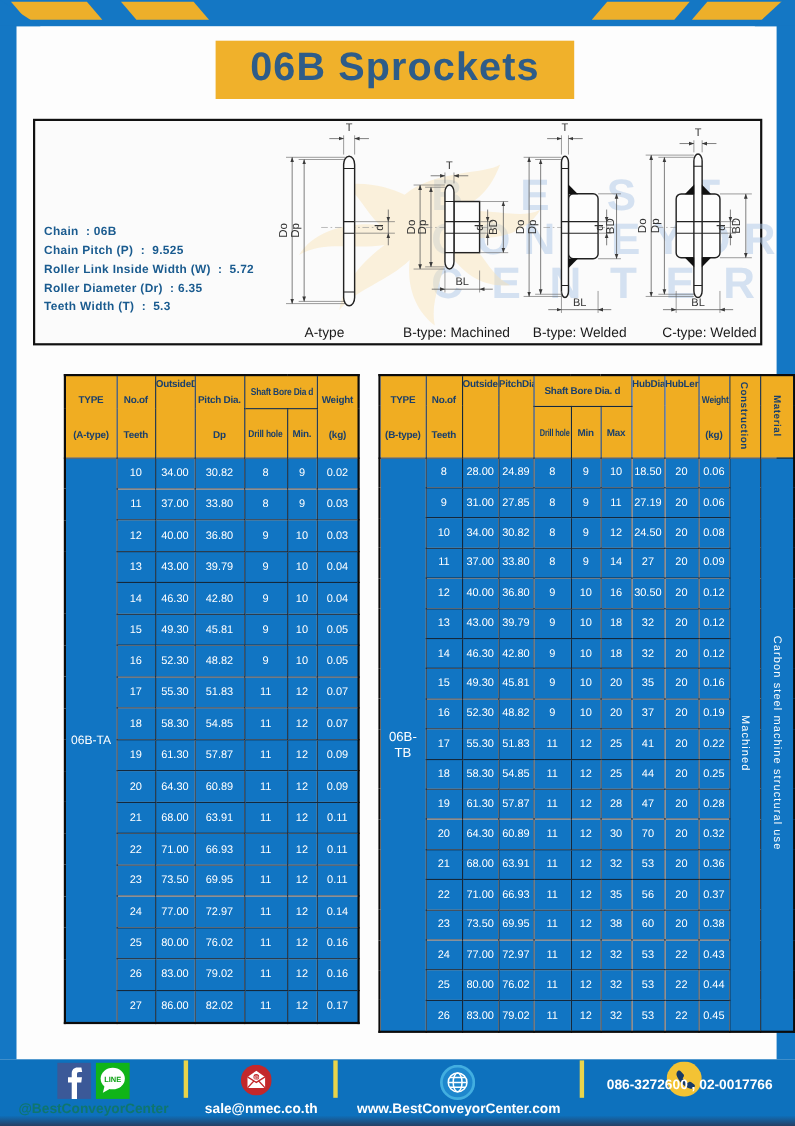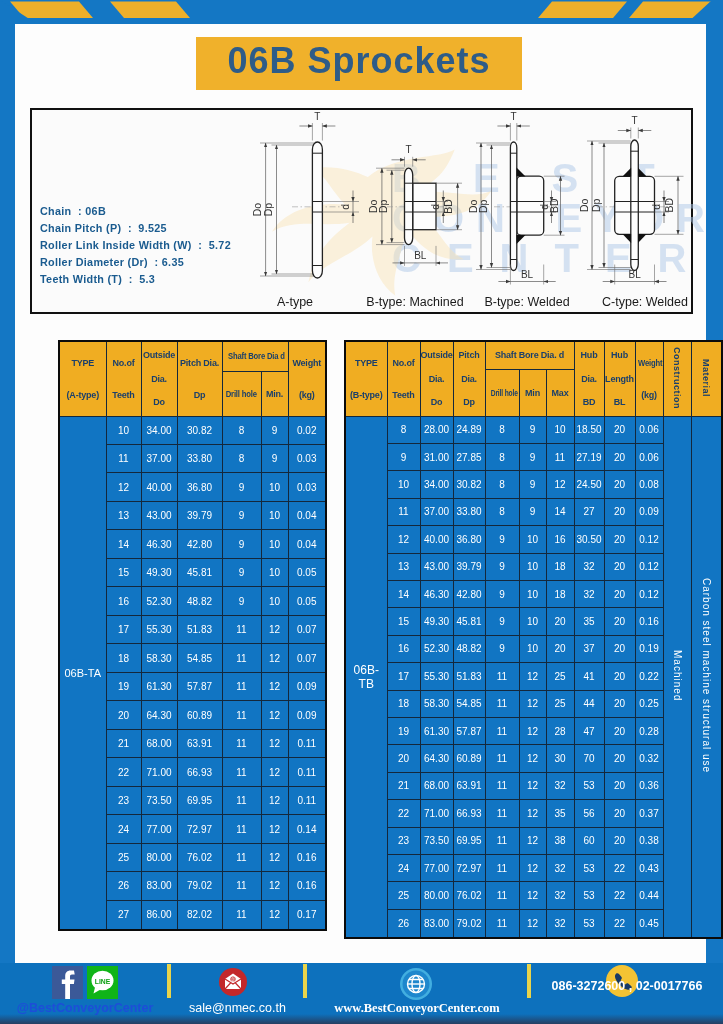--- a/index.html
+++ b/index.html
@@ -6,21 +6,21 @@
   body{width:723px;height:1024px;position:relative;background:#fdfdfd;
        font-family:"Liberation Sans", sans-serif;overflow:hidden;}
   .abs{position:absolute;}
   table{border-collapse:collapse;table-layout:fixed;margin-left:28px;}
   td{padding:0;text-align:center;vertical-align:middle;overflow:hidden;}
   .lt{border:2.5px solid #0b0b0b;}
   .lt td{border:1.6px solid #14283c;}
   .lt .h td{background:#f0ad22;color:#1a3f6b;font-weight:bold;font-size:9px;letter-spacing:-0.2px;white-space:nowrap;}
   .lt .b td{background:#1175c3;color:#ffffff;font-size:10px;}
   .h2{display:flex;flex-direction:column;justify-content:space-around;height:64px;}
-  .h3{display:flex;flex-direction:column;justify-content:space-around;height:70px;}
+  .h3{display:flex;flex-direction:row;justify-content:space-around;height:70px;}
   .vt{writing-mode:vertical-rl;letter-spacing:0.5px;font-size:9px;}
   .sq{display:inline-block;transform:scaleX(0.85);transform-origin:50% 50%;}
   .sq2{display:inline-block;transform:scaleX(0.74);transform-origin:50% 50%;}
   .vtb{writing-mode:vertical-rl;letter-spacing:1px;font-size:10px;color:#fff;}
 </style>
 </head>
 <body>
 
 <svg class="abs" style="left:0;top:0" width="723" height="24" viewBox="0 0 723 24">
   <rect x="0" y="0" width="723" height="24" fill="#1477c4"></rect>
@@ -742,18 +742,18 @@
 
 <svg class="abs" style="left:606px;top:965px" width="32" height="32" viewBox="0 0 32 32">
   <circle cx="16" cy="16" r="16" fill="#f3c334"></circle>
   <path d="M10.2 8.6 c-1.2 1.1-1.6 2.8-0.9 4.6 1 2.6 2.7 5 4.8 7 2 2 4.6 3.6 7 4.4 1.6 0.5 3.2 0 4.2-1.2 0.7-0.9 0.6-1.8-0.2-2.5 l-2.6-2.1 c-0.7-0.6-1.5-0.6-2.2-0.1 l-1.2 0.9 c-1.5-0.7-3.7-2.8-4.5-4.4 l0.9-1.3 c0.5-0.7 0.4-1.5-0.2-2.2 l-2.3-2.7 c-0.7-0.8-1.9-0.9-2.8-0.4 z" fill="#173a66"></path>
 </svg>
 
 <div class="abs" style="left:167px;top:964px;width:4px;height:34px;background:#e9d44b;"></div>
 <div class="abs" style="left:303px;top:964px;width:4px;height:34px;background:#e9d44b;"></div>
 <div class="abs" style="left:527px;top:964px;width:4px;height:34px;background:#e9d44b;"></div>
 
-<div class="abs" style="left:0px;top:1001px;width:170px;text-align:center;color:#1d4ed8;font-weight:bold;font-size:12.5px;">@BestConveyorCenter</div>
-<div class="abs" style="left:170px;top:1001px;width:135px;text-align:center;color:#fff;font-weight:normal;font-size:12.5px;">sale@nmec.co.th</div>
-<div class="abs" style="left:307px;top:1001px;width:220px;text-align:center;color:#fff;font-weight:bold;font-size:12.5px;font-family:Liberation Serif, serif;">www.BestConveyorCenter.com</div>
+<div class="abs" style="left:0px;top:1001px;width:170px;text-align:center;color:#0f766e;font-weight:bold;font-size:12.5px;">@BestConveyorCenter</div>
+<div class="abs" style="left:170px;top:1001px;width:135px;text-align:center;color:#fff;font-weight:bold;font-size:12.5px;">sale@nmec.co.th</div>
+<div class="abs" style="left:307px;top:1001px;width:220px;text-align:center;color:#fff;font-weight:bold;font-size:12.5px;">www.BestConveyorCenter.com</div>
 <div class="abs" style="left:531px;top:979px;width:192px;text-align:center;color:#fff;font-weight:bold;font-size:12.5px;">086-3272600 , 02-0017766</div>
 
 <div class="abs" style="left:0;top:1014px;width:723px;height:10px;background:linear-gradient(rgba(0,0,0,0),rgba(60,20,20,0.55));"></div>
 
 </body></html>

